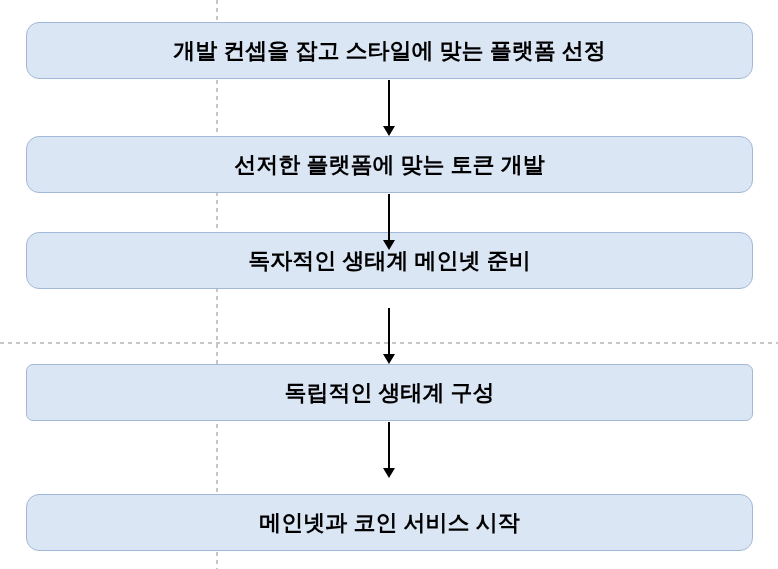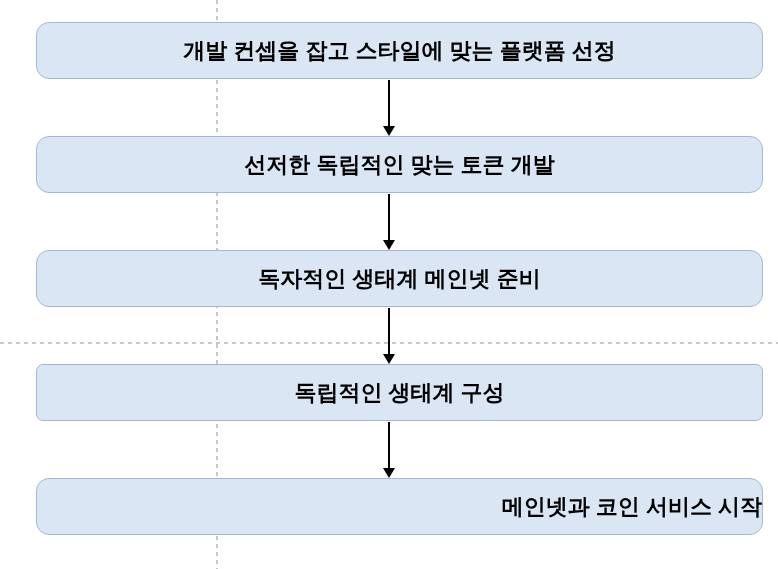--- a/index.html
+++ b/index.html
@@ -51,34 +51,33 @@
     width: 727px;
     height: 57px;
     box-sizing: border-box;
     background: #dbe6f5;
     border: 1.5px solid #a2b8d8;
     border-radius: 13px;
     display: flex;
     align-items: center;
     justify-content: center;
     z-index: 2;
-    margin-left: 10px;
   }
   .flow-box .label {
     color: #000000;
     font-size: 22px;
     font-weight: 700;
     letter-spacing: 0px;
     white-space: nowrap;
   }
   .b1 { top: 22px; }
   .b2 { top: 136px; }
-  .b3 { top: 250px; }
+  .b3 { top: 232px; }
   .b4 { top: 364px; border-radius: 7px; }
-  .b5 { top: 478px; justify-content: flex-end; }
+  .b5 { top: 494px; }
 
   
   .flow-arrow {
     position: absolute;
     left: 382px;
     width: 13px;
     height: 56px;
     z-index: 3;
   }
   .a1 { top: 80px; }
@@ -115,21 +114,21 @@
   <div class="flow-box b1">
     <span class="label">개발 컨셉을 잡고 스타일에 맞는 플랫폼 선정</span>
   </div>
 
   <div class="flow-arrow a1">
     <div class="stem"></div>
     <div class="head"></div>
   </div>
 
   <div class="flow-box b2">
-    <span class="label">선저한 독립적인 맞는 토큰 개발</span>
+    <span class="label">선저한 플랫폼에 맞는 토큰 개발</span>
   </div>
 
   <div class="flow-arrow a2">
     <div class="stem"></div>
     <div class="head"></div>
   </div>
 
   <div class="flow-box b3">
     <span class="label">독자적인 생태계 메인넷 준비</span>
   </div>

